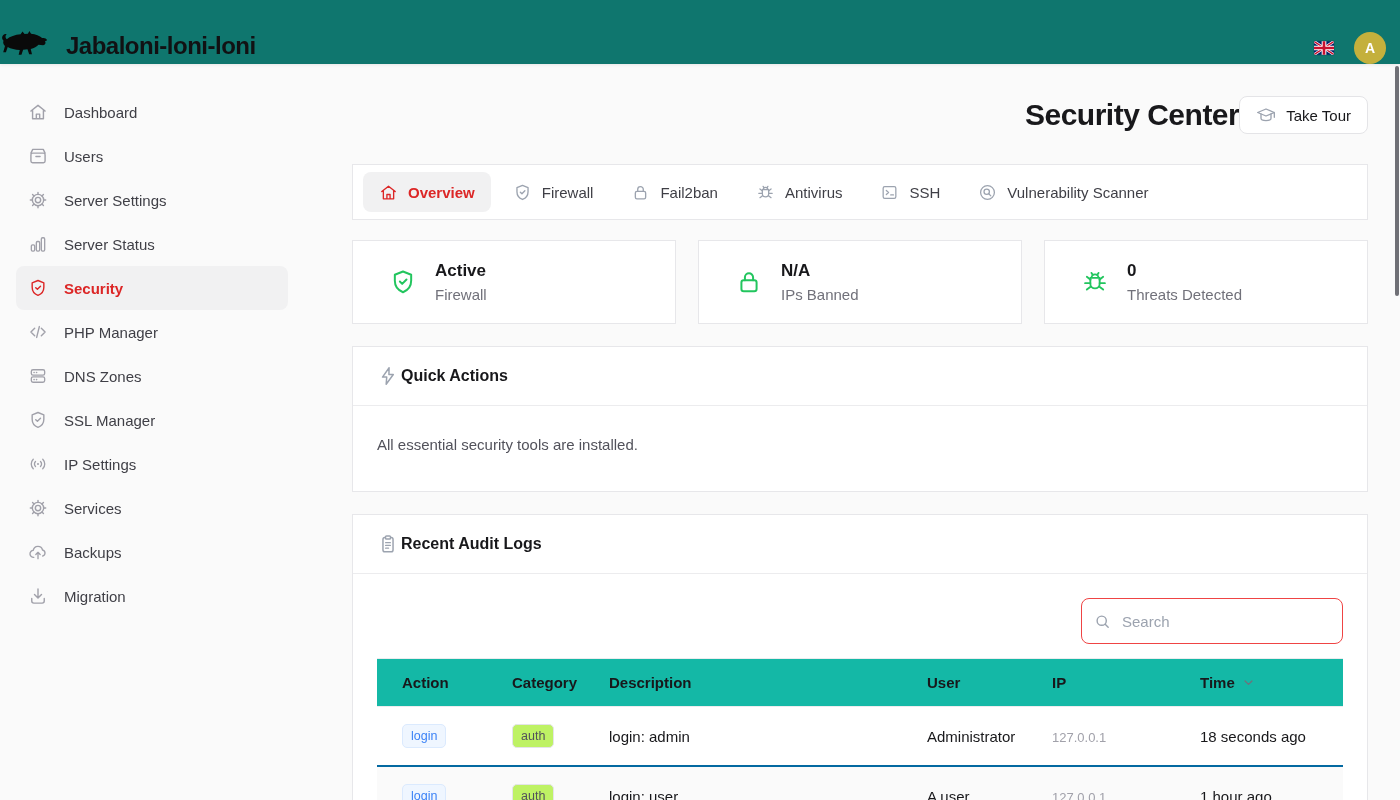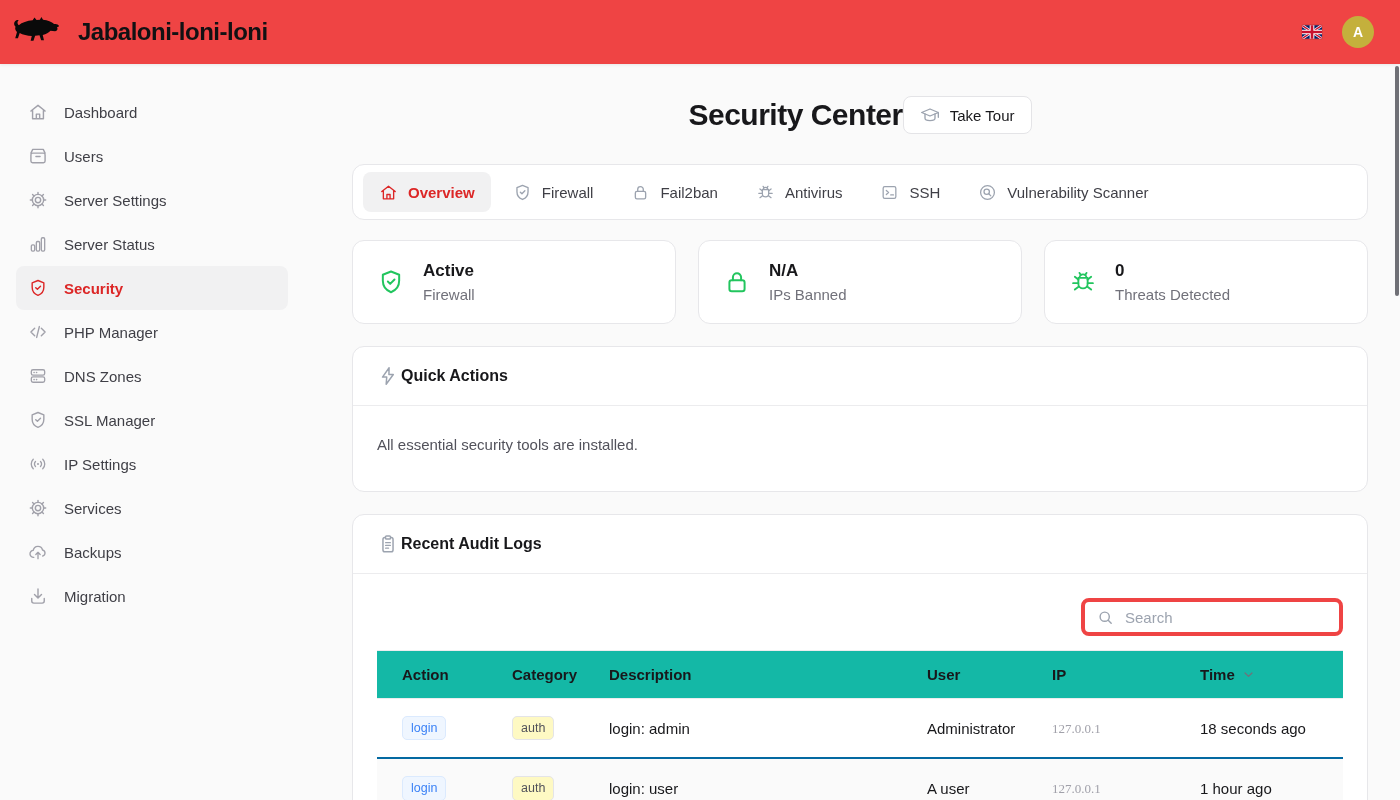--- a/index.html
+++ b/index.html
@@ -7,23 +7,23 @@
   body {
     width:1400px; height:800px; overflow:hidden;
     background:#fafafa; color:#18181b;
     font-family:"Liberation Sans", sans-serif;
   }
   svg { display:block; }
   .icon { flex-shrink:0; }
 
   
   .topbar {
-    position:fixed; top:0; left:0; right:0; height:64px; background:#ef4444;
-    box-shadow:0 1px 3px rgba(0,0,0,.08); display:flex; align-items:center;
-    padding:0 12px; z-index:20;
+    position:fixed; top:0; left:0; right:0; height:64px; background:#0f766e;
+    box-shadow:0 1px 3px rgba(0,0,0,.08); display:flex; align-items:flex-end;
+    padding:0 0; z-index:20;
   }
   .brand { display:flex; align-items:center; gap:16px; cursor:pointer; }
   .brand-title { font-size:24px; font-weight:800; letter-spacing:-0.5px; color:#111113; }
   .topbar-right { margin-left:auto; display:flex; align-items:center; gap:20px; padding-right:14px; }
   .flag { border-radius:2px; overflow:hidden; box-shadow:0 0 0 1px rgba(0,0,0,.08); cursor:pointer; }
   .avatar {
     width:32px; height:32px; border-radius:50%; display:flex; align-items:center;
     justify-content:center; color:#fff; font-size:14px; font-weight:700; cursor:pointer;
   }
 
@@ -34,60 +34,60 @@
     display:flex; align-items:center; gap:16px; height:44px; padding:0 12px;
     border-radius:8px; font-size:15px; color:#3f3f46; cursor:pointer;
   }
   .nav-item .icon { color:#a1a1aa; }
   .nav-item.active { background:#f1f1f2; color:#dc2626; font-weight:600; }
   .nav-item.active .icon { color:#dc2626; }
 
   .main { flex:1; padding:32px 32px 0 48px; }
 
   
-  .page-head { display:flex; justify-content:center; align-items:center; margin-bottom:30px; }
+  .page-head { display:flex; justify-content:flex-end; align-items:center; margin-bottom:30px; }
   .page-title { font-size:30px; font-weight:800; letter-spacing:-0.5px; margin:0; }
   .tour-btn {
     display:flex; align-items:center; gap:10px; height:38px; padding:0 16px;
     background:#fff; border:1px solid #e4e4e7; border-radius:8px; font-size:15px;
     color:#18181b; cursor:pointer; font-family:inherit;
   }
   .tour-btn .icon { color:#9ca3af; }
 
   
-  .card { background:#fff; border:1px solid #e7e7ea; border-radius:12px; }
+  .card { background:#fff; border:1px solid #e7e7ea; border-radius:0; }
 
   .tabsbar { display:flex; gap:6px; padding:7px 10px; margin-bottom:20px; }
   .tab {
     display:flex; align-items:center; gap:10px; height:40px; padding:0 16px;
     border-radius:8px; font-size:15px; color:#3f3f46; cursor:pointer; white-space:nowrap;
   }
   .tab .icon { color:#9ca3af; }
   .tab.active { background:#f1f1f2; color:#dc2626; font-weight:600; }
   .tab.active .icon { color:#dc2626; }
 
   .stats-row { display:flex; gap:22px; margin-bottom:22px; }
-  .stat-card { flex:1; display:flex; align-items:center; gap:18px; padding:20px 24px; }
+  .stat-card { flex:1; display:flex; align-items:center; gap:18px; padding:20px 36px; }
   .stat-icon { color:#22c55e; }
   .stat-value { font-size:17px; font-weight:700; margin-bottom:5px; }
   .stat-label { font-size:15px; color:#71717a; }
 
   .section { margin-bottom:22px; }
   .section-head {
     display:flex; align-items:center; gap:2px; padding:18px 24px;
     border-bottom:1px solid #ececee; font-size:16px; font-weight:700;
   }
   .section-head .icon { color:#9ca3af; }
   .qa-body { padding:30px 24px 38px; font-size:15px; color:#52525b; }
 
   
   .audit-body { padding:24px 24px 0; }
   .search-row { display:flex; justify-content:flex-end; margin-bottom:14px; }
   .search-box {
-    width:262px; height:38px; border:4px solid #ef4444; border-radius:8px;
+    width:262px; height:46px; border:1px solid #ef4444; border-radius:8px;
     display:flex; align-items:center; gap:8px; padding:0 11px; background:#fff;
   }
   .search-box .icon { color:#9ca3af; }
   .search-box input {
     border:0; outline:0; flex:1; font-size:15px; font-family:inherit;
     color:#18181b; background:transparent; min-width:0;
   }
   .search-box input::placeholder { color:#9ca3af; }
 
   table.audit { width:100%; border-collapse:collapse; font-size:15px; }
@@ -99,22 +99,22 @@
   table.audit th {
     text-align:left; font-weight:700; padding:15px 0 15px 25px; background:#14b8a6;
     border-top:1px solid #ececee; border-bottom:1px solid #ececee; cursor:pointer;
   }
   table.audit th .th-inner { display:flex; align-items:center; gap:6px; }
   table.audit th .icon { color:#71717a; }
   table.audit td { padding:17px 0 17px 25px; border-bottom:2px solid #0369a1; }
   table.audit tbody tr.striped { background:#fafafa; }
   .badge { display:inline-block; border-radius:5px; padding:3px 8px; font-size:12.5px; line-height:1.3; }
   .badge-action { color:#3b82f6; background:#eff6ff; border:1px solid #dbeafe; }
-  .badge-category { color:#52525b; background:#fef9c3; border:1px solid #e4e4e7; }
-  .ip-mono { font-family:Liberation Serif, serif; font-size:13px; color:#a1a1aa; }
+  .badge-category { color:#52525b; background:#bef264; border:1px solid #e4e4e7; }
+  .ip-mono { font-family:Liberation Sans, sans-serif; font-size:13px; color:#a1a1aa; }
 
   .scroll-thumb {
     position:fixed; right:1px; top:66px; width:4px; height:230px;
     background:#6f7076; border-radius:2px; z-index:30; cursor:grab;
   }
 </style>
 </head>
 <body>
 
 <svg width="0" height="0" style="position:absolute">

